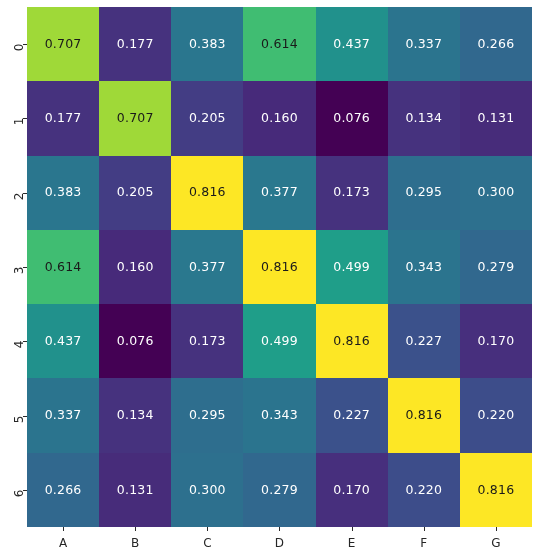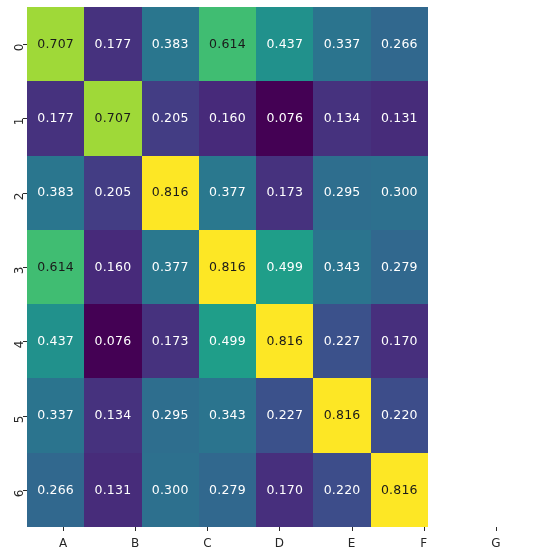--- a/index.html
+++ b/index.html
@@ -16,21 +16,21 @@
   #figure {
     position: relative;
     width: 540px;
     height: 557px;
     background: #ffffff;
   }
   #plot-area {
     position: absolute;
     left: 27px;
     top: 7px;
-    width: 401px;
+    width: 505px;
     height: 520px;
     display: grid;
     grid-template-columns: repeat(7, 1fr);
     grid-template-rows: repeat(7, 1fr);
   }
   .heat-cell {
     position: relative;
     display: flex;
     align-items: center;
     justify-content: center;

